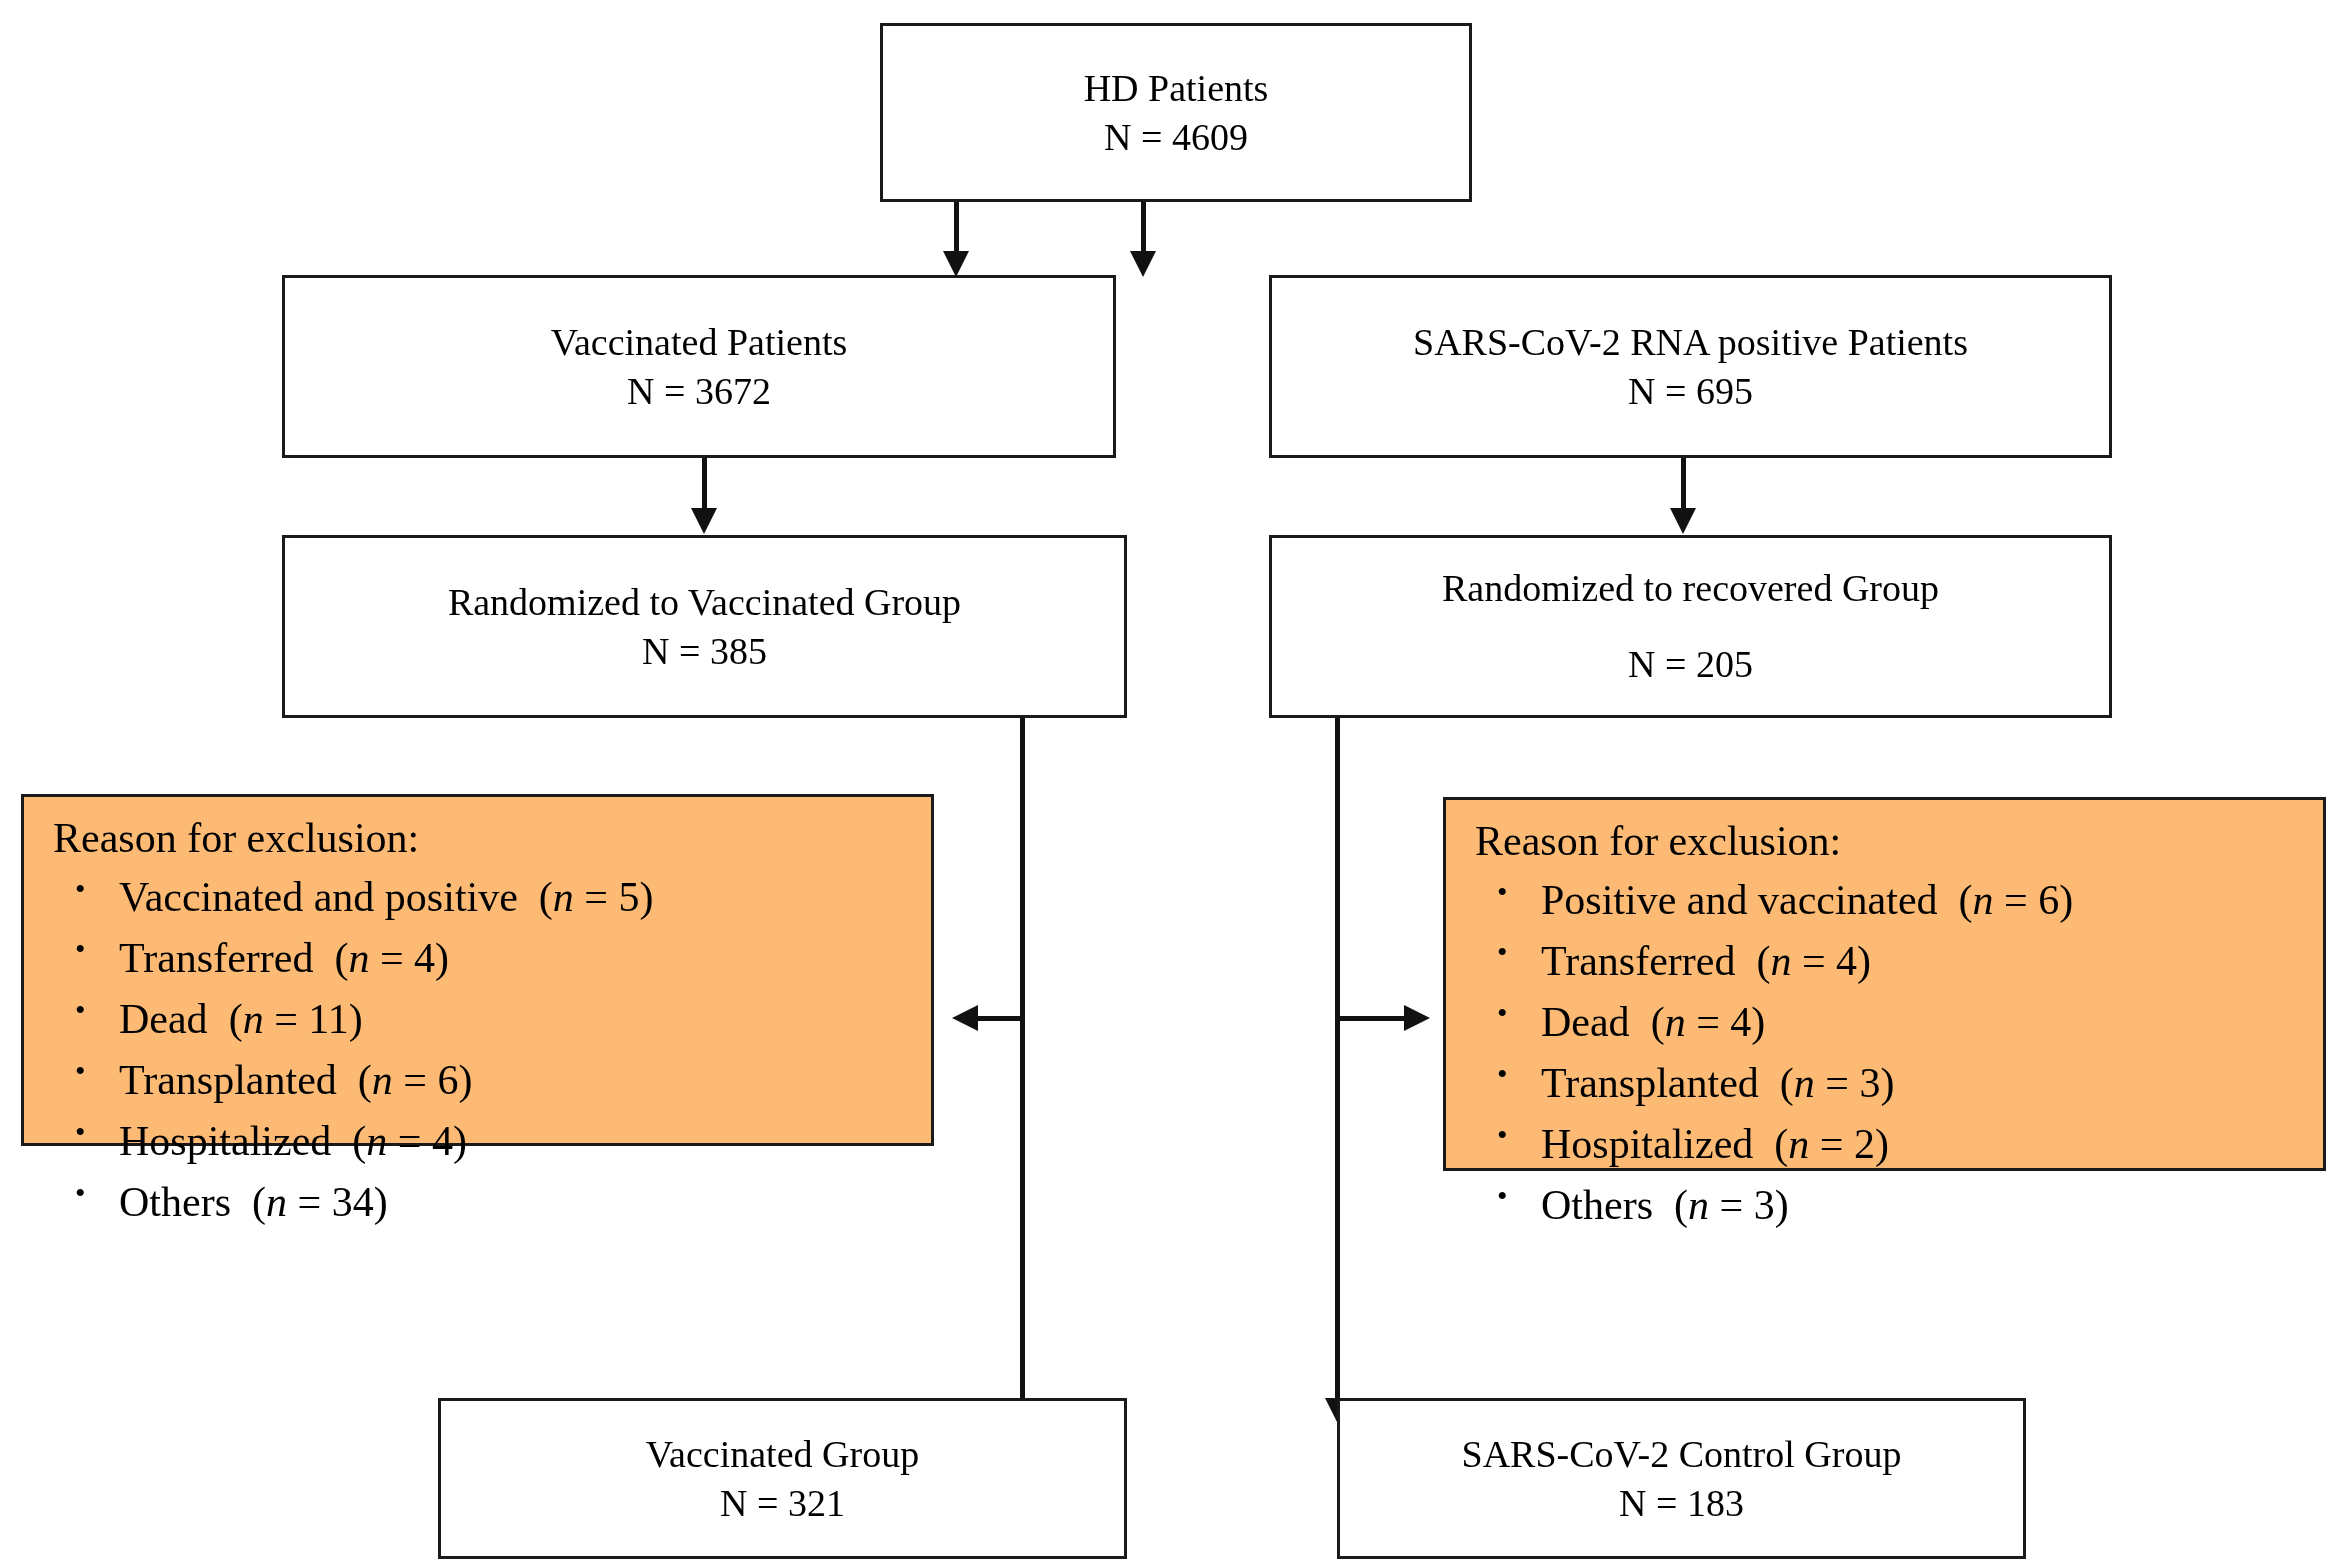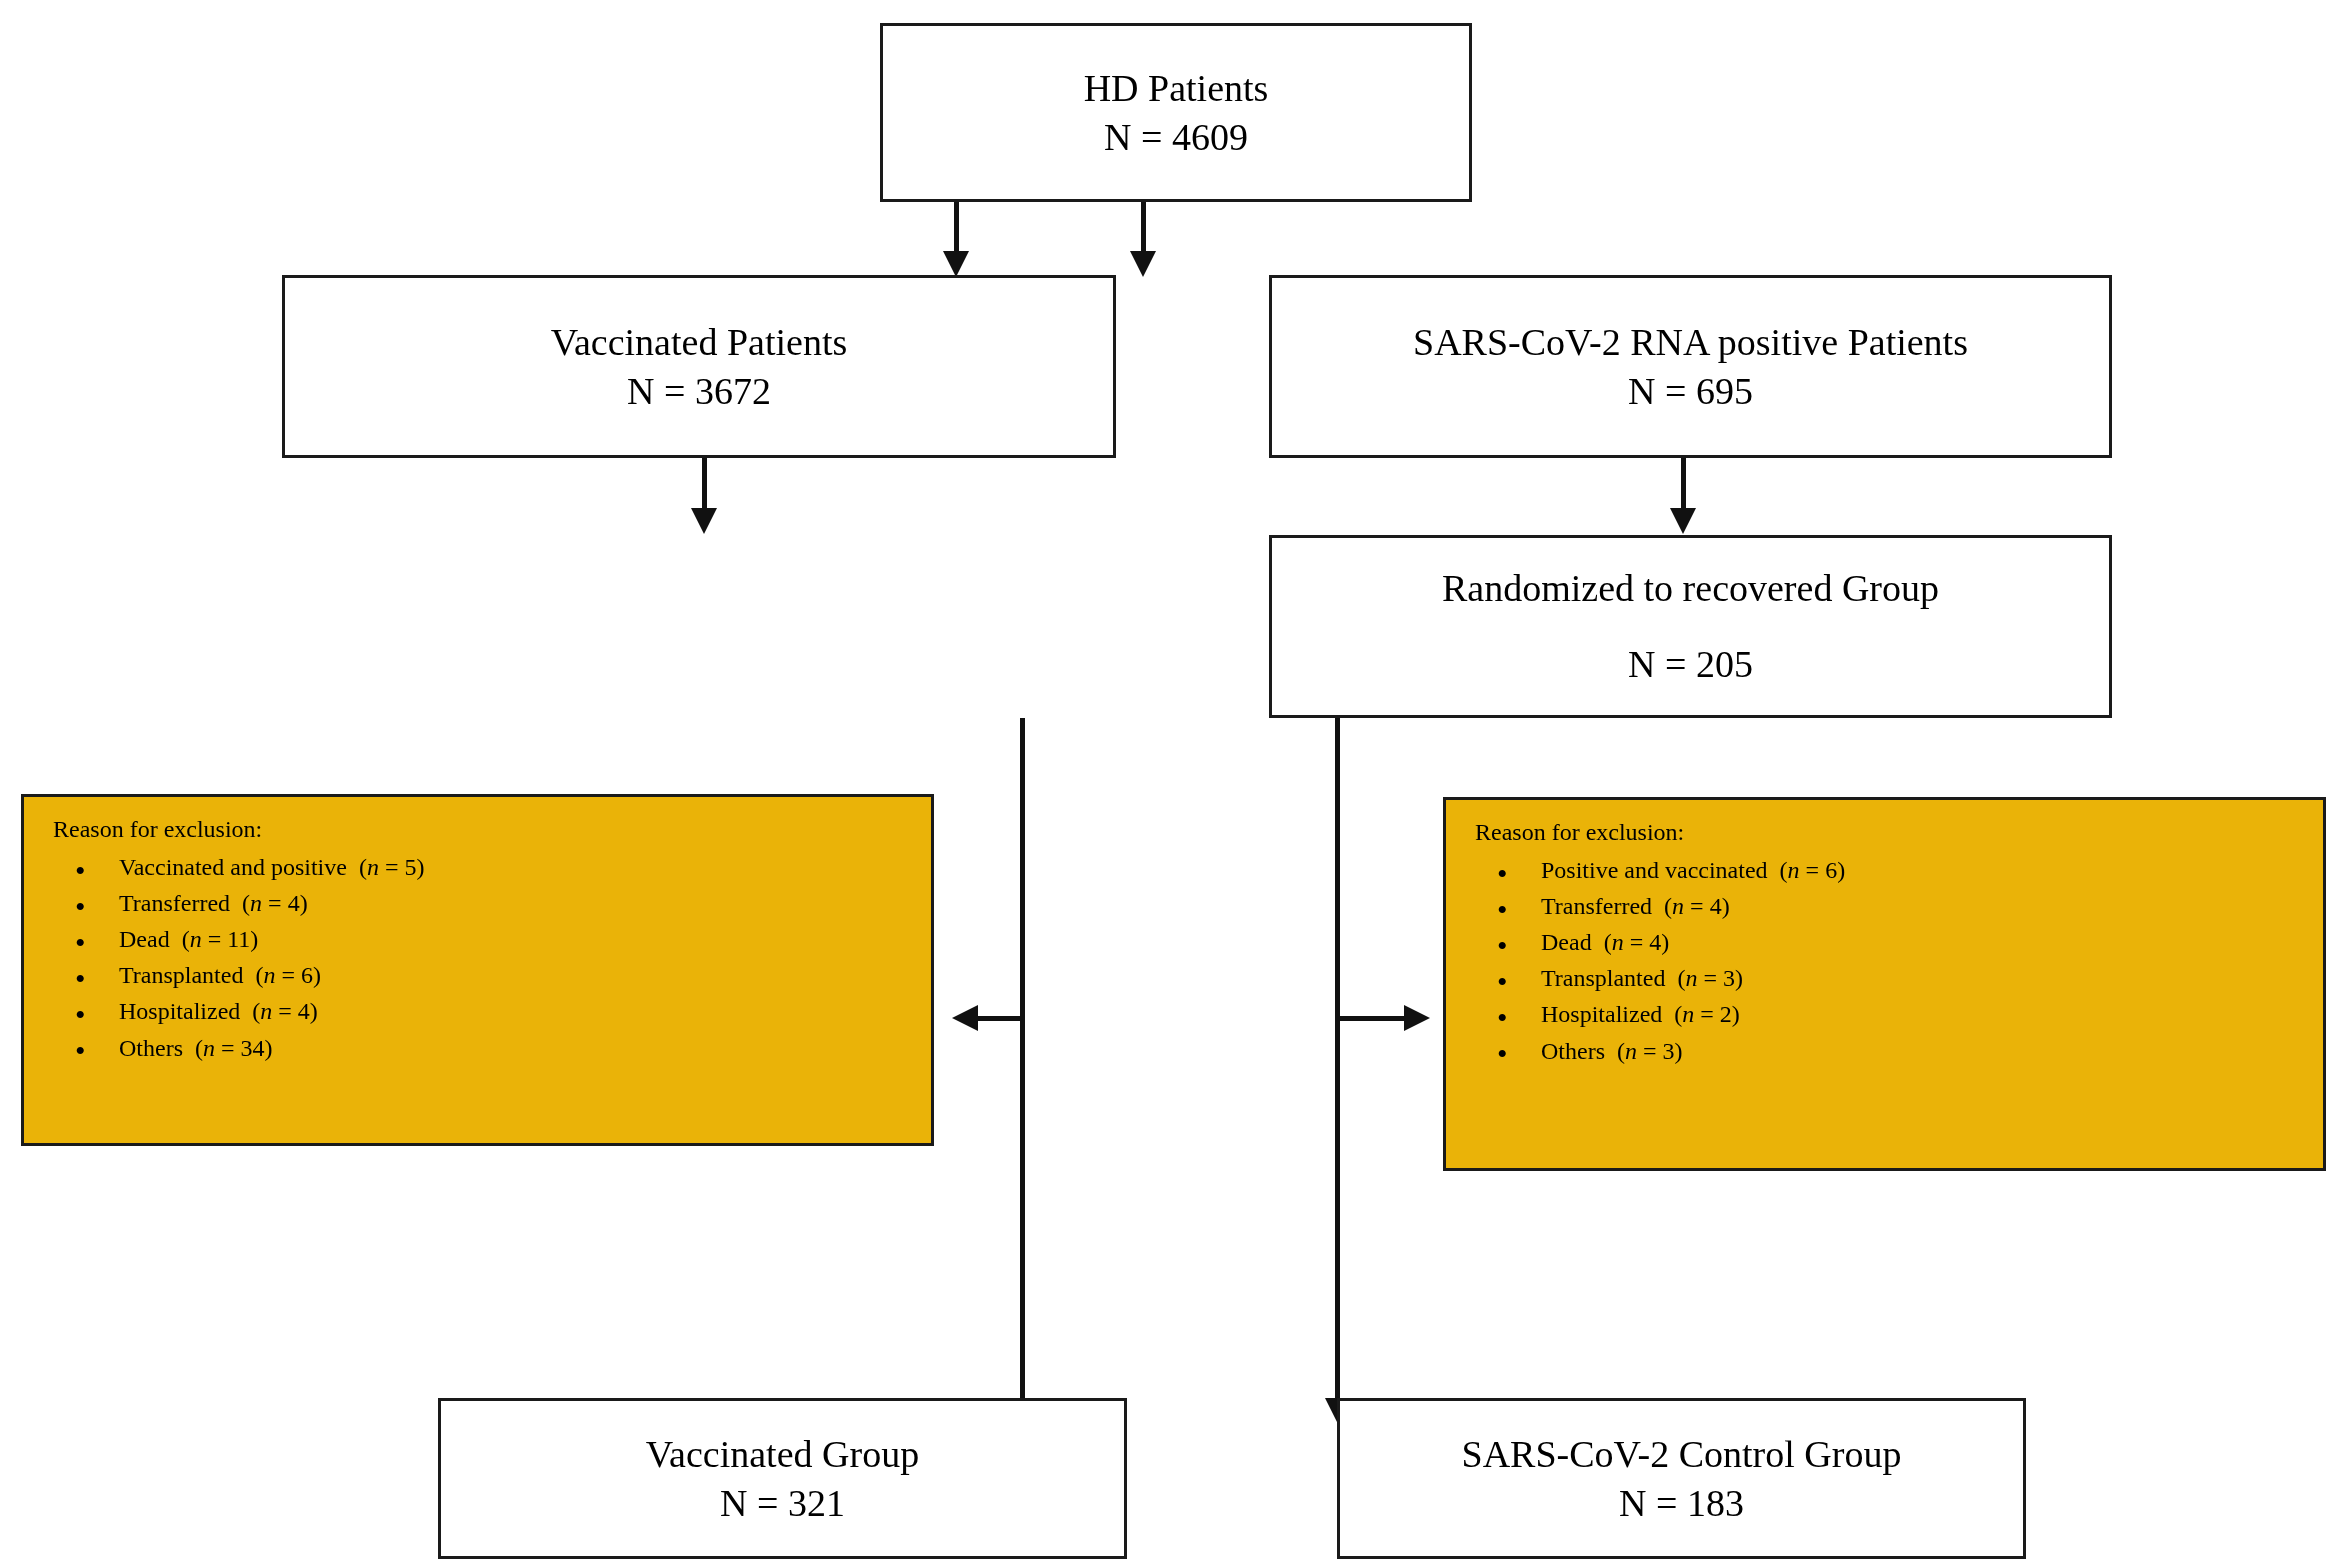--- a/index.html
+++ b/index.html
@@ -36,24 +36,24 @@
     z-index: 3;
   }
   .node .line1 { display: block; white-space: nowrap; }
   .node .line2 { display: block; white-space: nowrap; }
 
   
   .excl {
     position: absolute;
     box-sizing: border-box;
     border: 3.8px solid #1a1a1a;
-    background: #eab308;
+    background: #fdba74;
     display: block;
     text-align: left;
-    font-size: 24px;
+    font-size: 42px;
     line-height: 1.0;
     z-index: 3;
     padding: 20px 15px 16.7px 29px;
   }
   .excl .heading {
     display: block;
     margin: 0 0 3px 0;
     white-space: nowrap;
   }
   .excl ul {
@@ -141,20 +141,24 @@
     <span class="line1">SARS-CoV-2 RNA positive Patients</span>
     <span class="line2">N = 695</span>
   </div>
 
   <div class="vline" style="left:702px; top:458px; height:57px;"></div>
   <div class="arrow-down" style="left:691px; top:508px;"></div>
 
   <div class="vline" style="left:1681px; top:458px; height:57px;"></div>
   <div class="arrow-down" style="left:1670px; top:508px;"></div>
 
+  <div class="node" style="left:282px; top:535px; width:845px; height:183px;">
+    <span class="line1">Randomized to Vaccinated Group</span>
+    <span class="line2">N = 385</span>
+  </div>
 
   <div class="node" style="left:1269px; top:535px; width:843px; height:183px;gap:27px;">
     <span class="line1">Randomized to recovered Group</span>
     <span class="line2">N = 205</span>
   </div>
 
   <div class="vline" style="left:1020px; top:718px; height:685px;"></div>
   <div class="arrow-down" style="left:1009px; top:1398px;"></div>
 
   <div class="vline" style="left:1335px; top:718px; height:685px;"></div>

